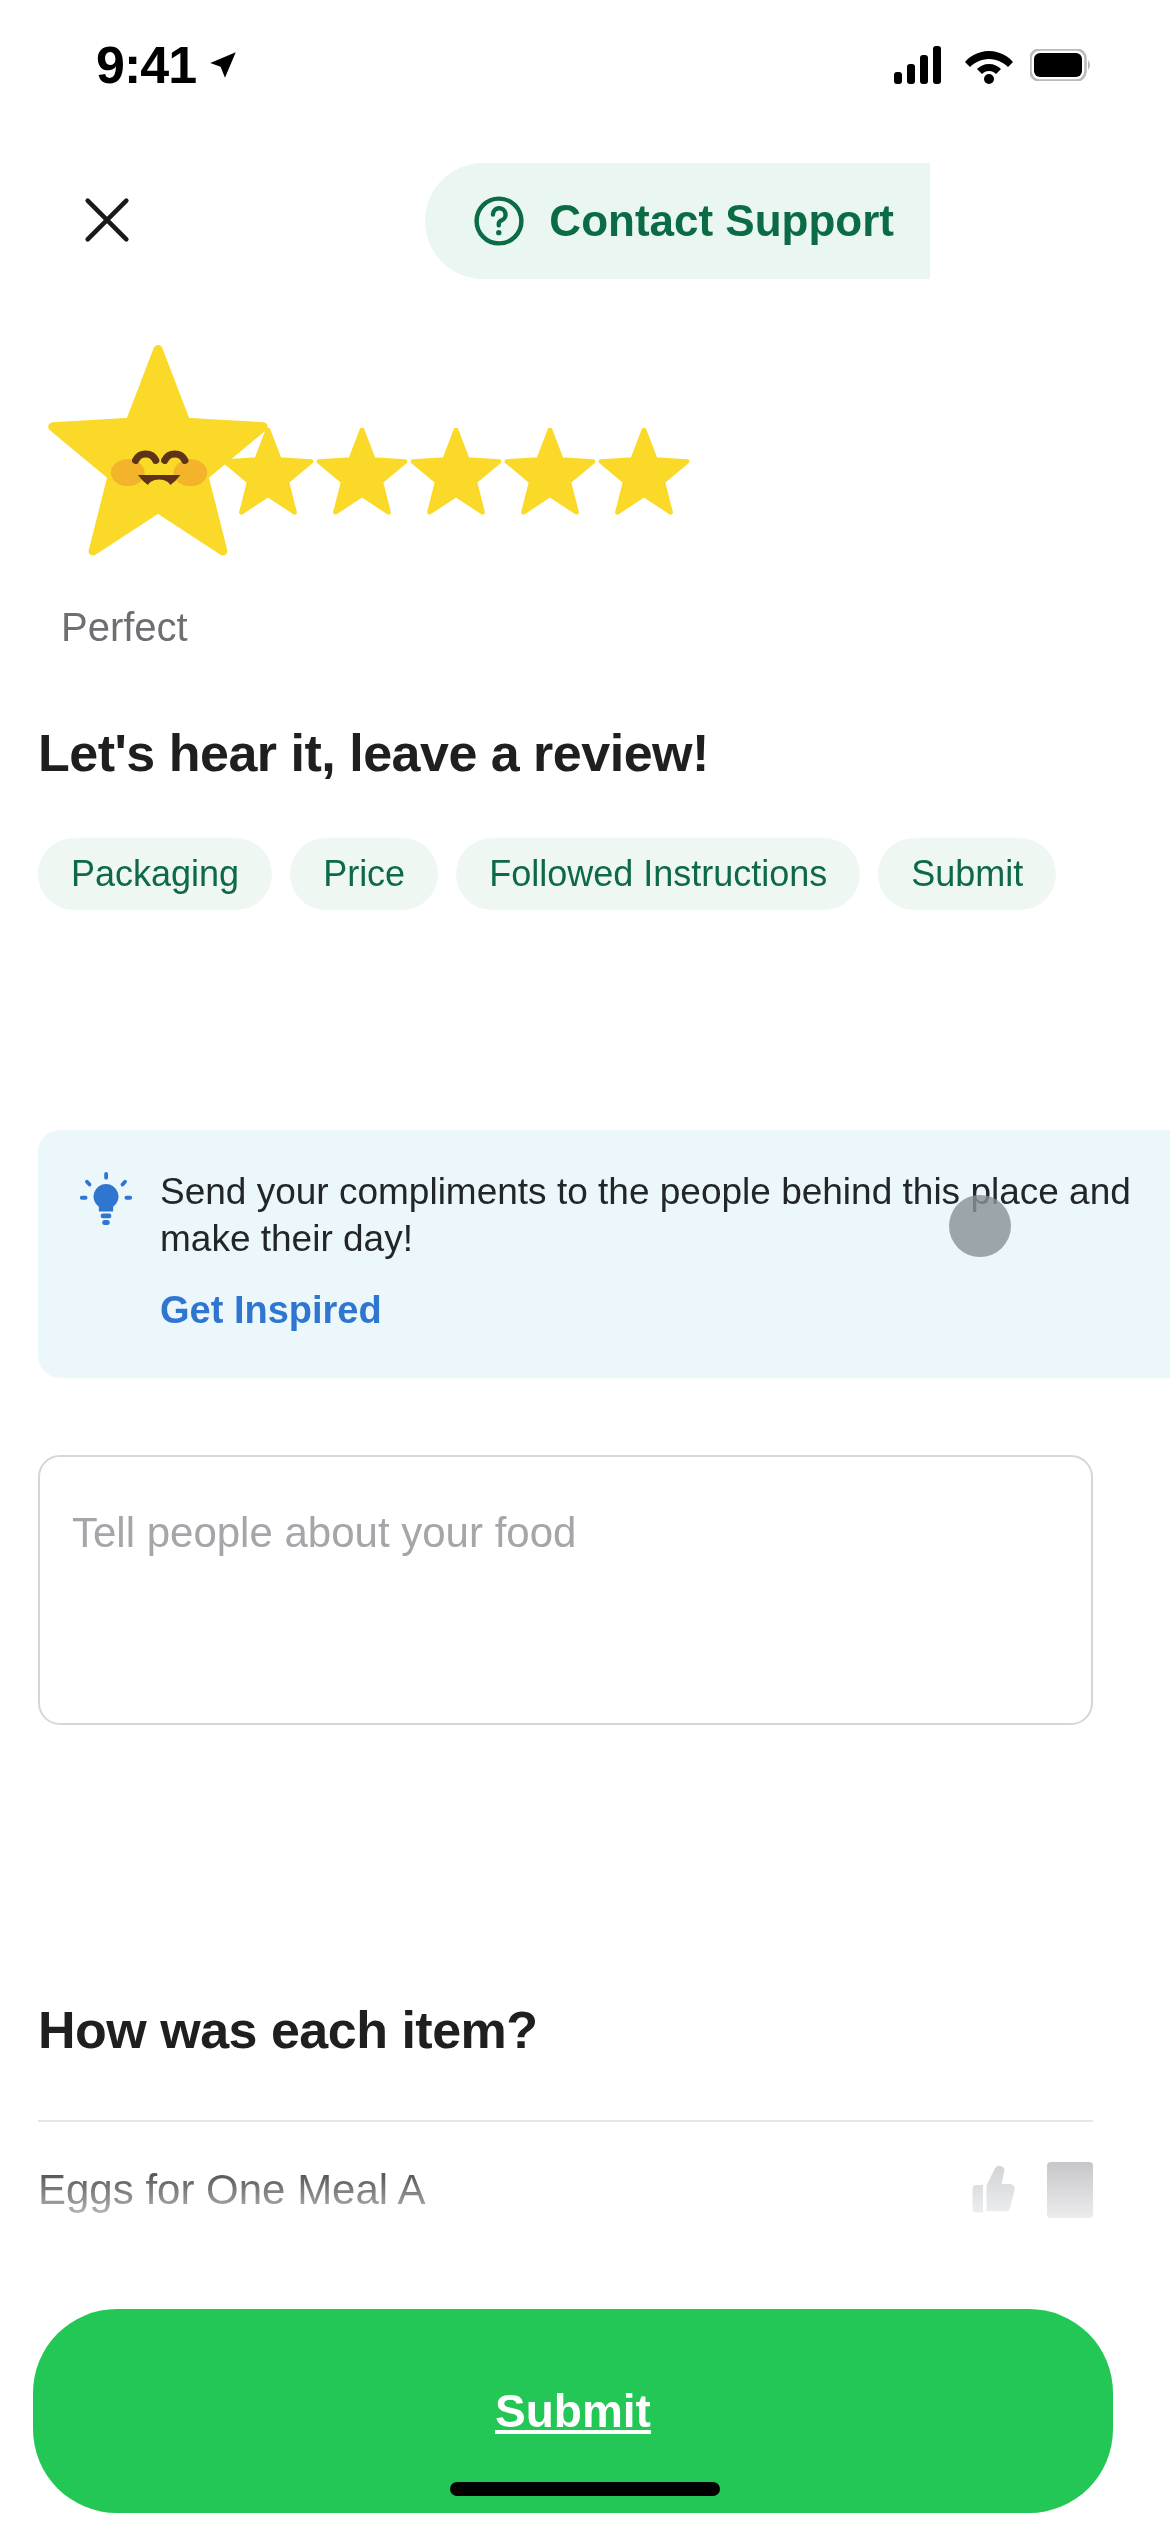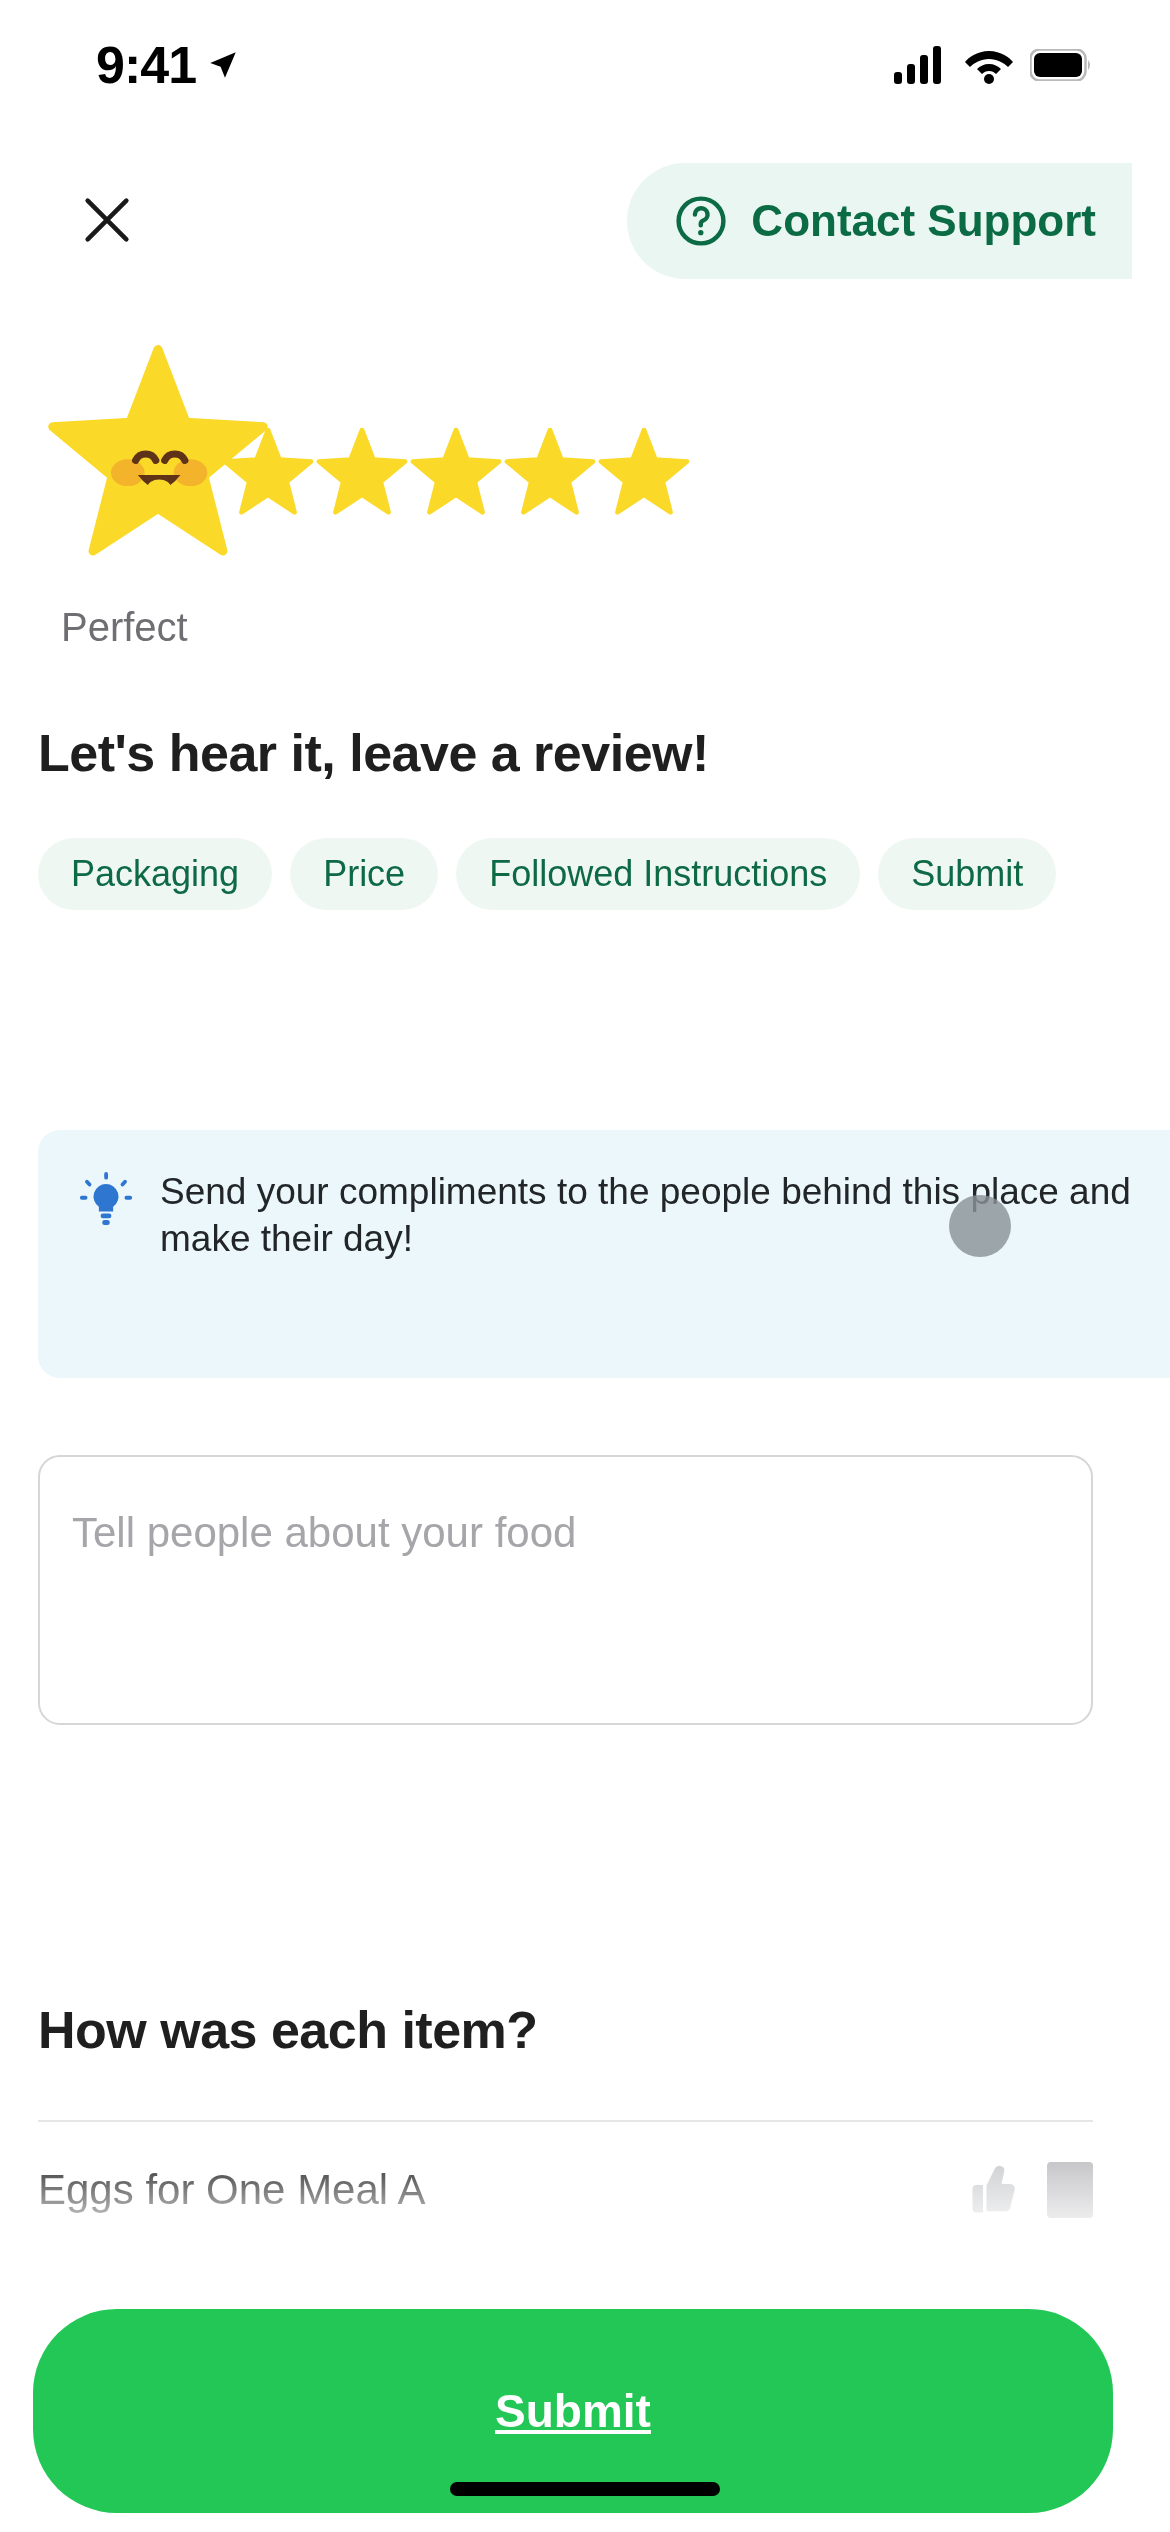--- a/index.html
+++ b/index.html
@@ -17,21 +17,21 @@
     display:flex; align-items:center; justify-content:space-between;
     padding:0 78px 0 96px;
   }
   .sb-left { display:flex; align-items:center; gap:10px; }
   .sb-time { font-size:52px; font-weight:700; color:#000; letter-spacing:-1px; }
   .sb-loc { width:34px; height:34px; display:block; }
   .sb-right { display:flex; align-items:center; gap:16px; }
 
   
   .header {
-    position:absolute; top:163px; left:0; width:1132px; height:120px;
+    position:absolute; top:163px; left:0; width:930px; height:120px;
   }
   .close-btn {
     position:absolute; left:64px; top:14px;
     width:86px; height:86px;
     display:flex; align-items:center; justify-content:center;
   }
   .support-pill {
     position:absolute; right:0px; top:0px;
     height:116px;
     background:#EAF6F1;
@@ -256,20 +256,21 @@
         <rect x="9.6" y="18.6" width="4.8" height="2.1" rx="1" fill="#2F76D0"></rect>
         <rect x="10.3" y="21.5" width="3.4" height="2.3" rx="1.1" fill="#2F76D0"></rect>
         <rect x="11.2" y="0" width="1.7" height="3.4" rx="0.85" fill="#2F76D0"></rect>
         <rect x="0.3" y="10.7" width="3.4" height="1.7" rx="0.85" fill="#2F76D0"></rect>
         <rect x="20.3" y="10.7" width="3.4" height="1.7" rx="0.85" fill="#2F76D0"></rect>
         <rect x="3.2" y="3.3" width="1.7" height="3.4" rx="0.85" fill="#2F76D0" transform="rotate(-42 4 5)"></rect>
         <rect x="19.1" y="3.3" width="1.7" height="3.4" rx="0.85" fill="#2F76D0" transform="rotate(42 20 5)"></rect>
       </svg>
       <div class="tip-text">Send your compliments to the people behind this place and make their day!</div>
     </div>
+    <div class="tip-link">Get Inspired</div>
   </div>
 
   <div class="review-box">
     <div class="review-placeholder">Tell people about your food</div>
   </div>
 
   <div class="h-items">How was each item?</div>
   <div class="items-divider"></div>
 
   <div class="item-row">

